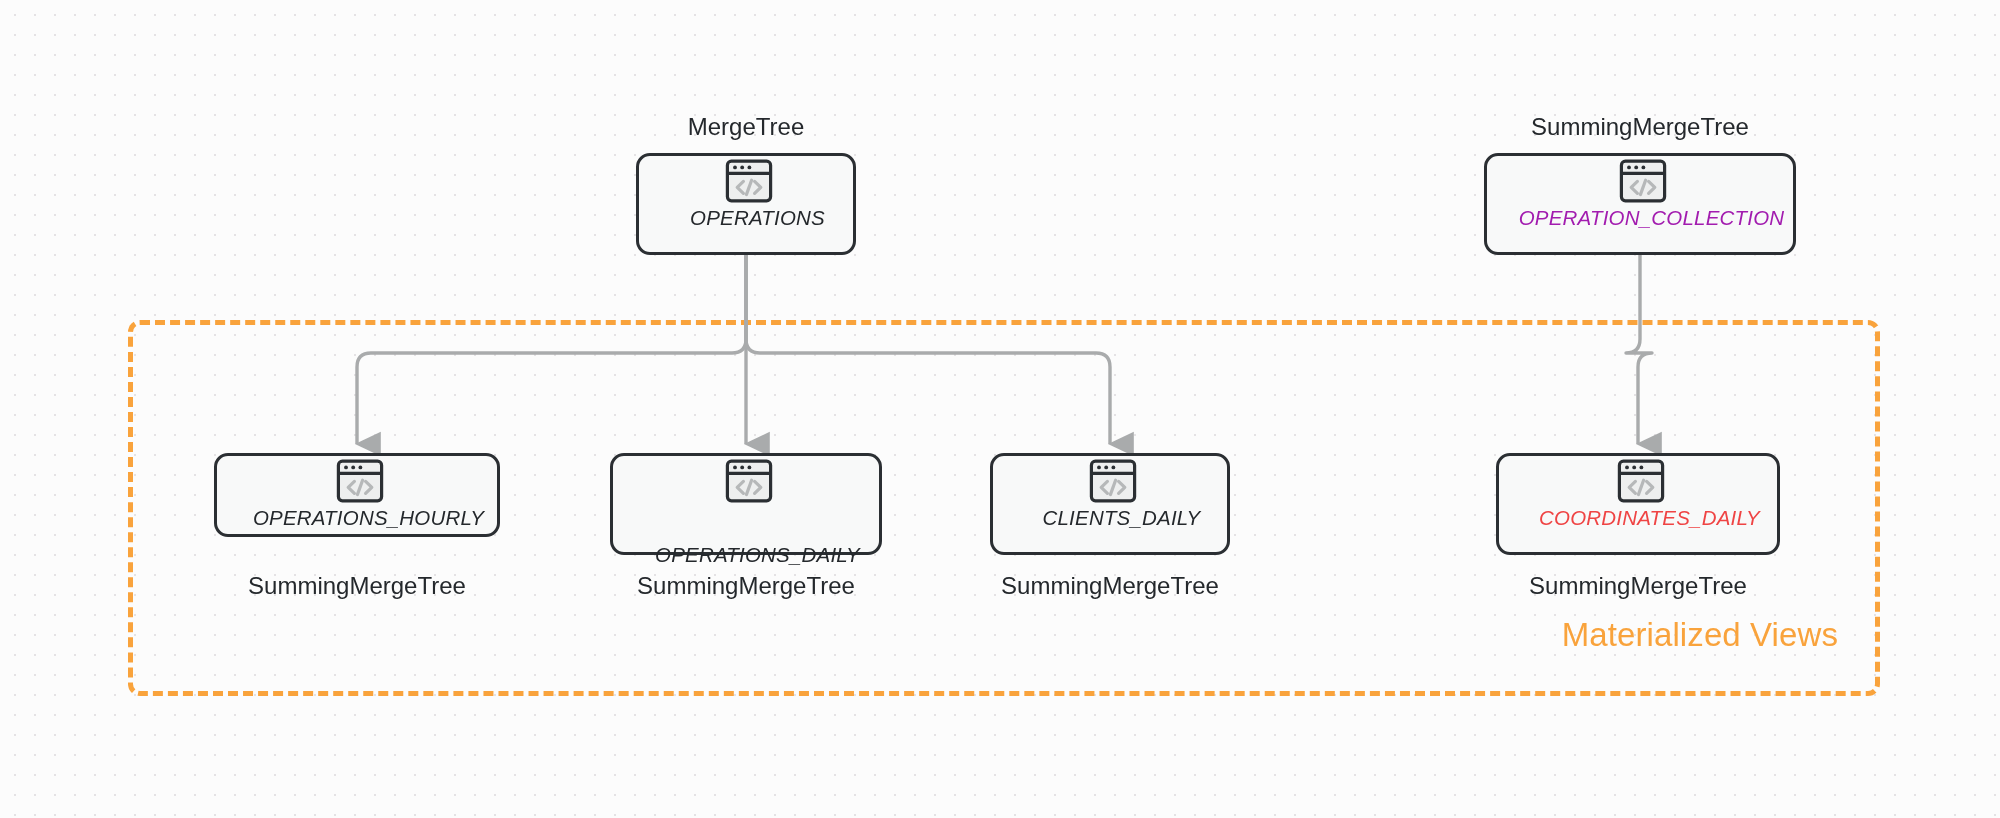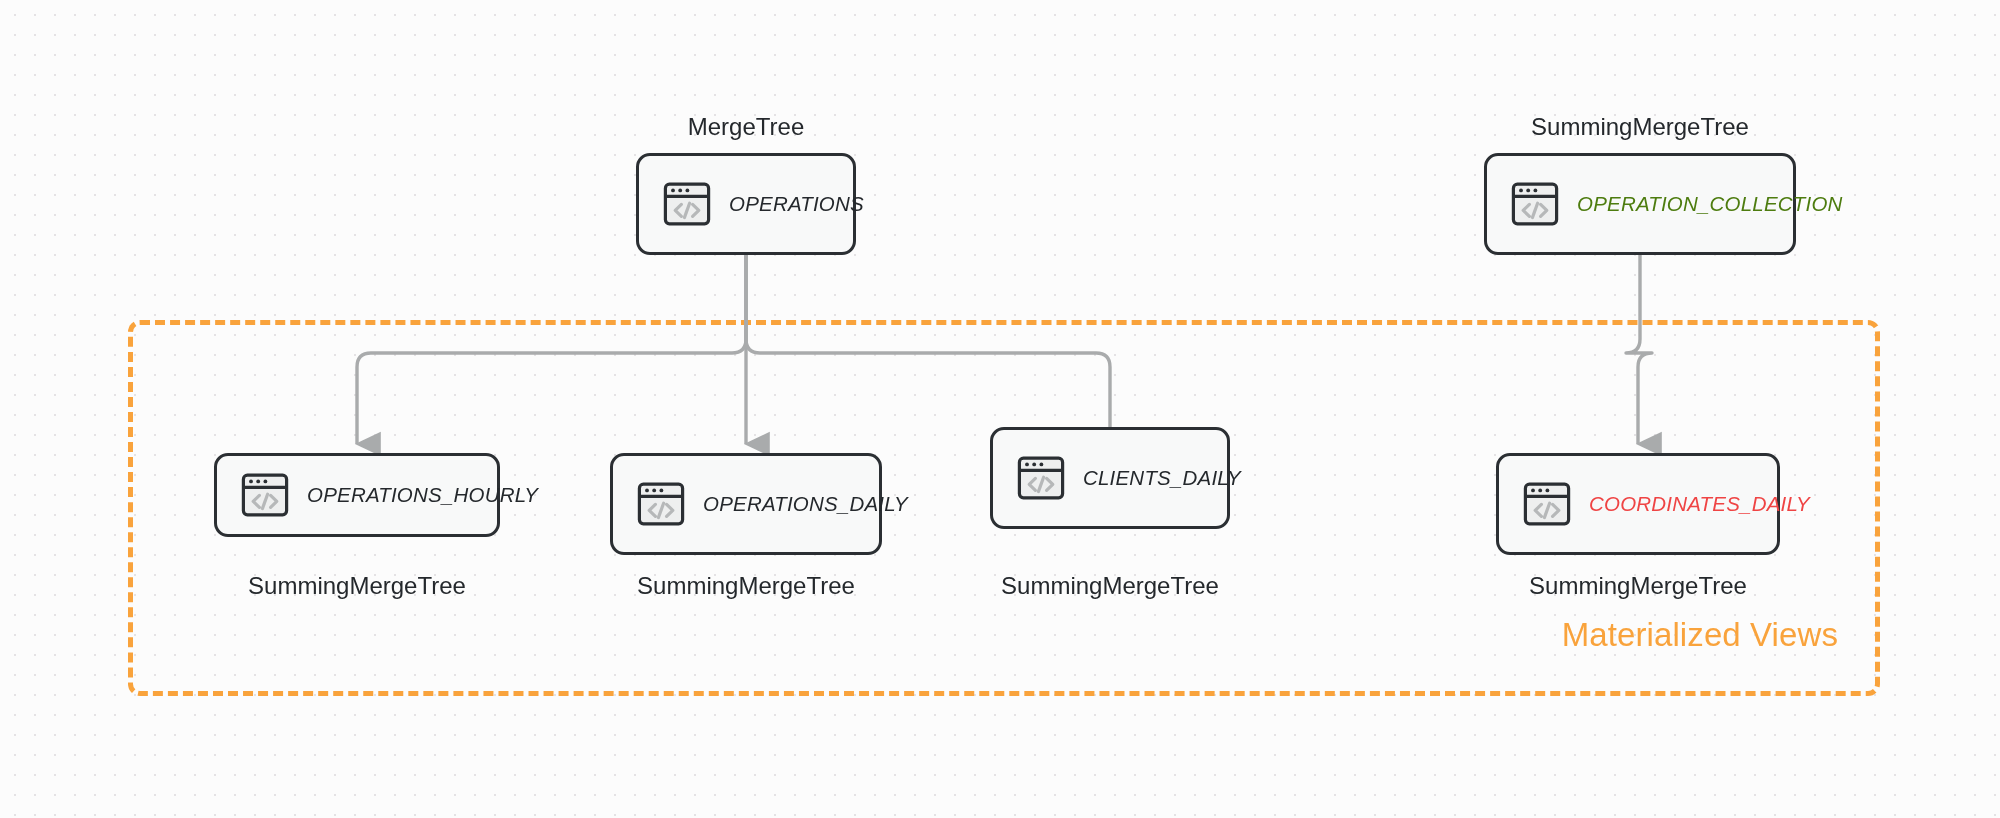--- a/index.html
+++ b/index.html
@@ -49,20 +49,21 @@
   
   .node {
     position: absolute;
     box-sizing: border-box;
     background: #f8f9f9;
     border: 3.5px solid #2b2f33;
     border-radius: 14px;
     display: flex;
     align-items: center;
     padding-left: 23px;
+    flex-direction: column;
   }
   .node-icon {
     flex: 0 0 auto;
     width: 50px;
     height: 50px;
     margin-right: 17px;
   }
   .node-label {
     font-size: 20.5px;
     font-style: italic;
@@ -122,52 +123,52 @@
         <span class="node-icon"><svg viewBox="0 0 50 50" width="50" height="50">
             <rect x="3.4" y="5.2" width="43.2" height="39.6" rx="4" ry="4" fill="#eeefef" stroke="#2b2f33" stroke-width="3.2"></rect>
             <line x1="3.4" y1="17.4" x2="46.6" y2="17.4" stroke="#2b2f33" stroke-width="3.2"></line>
             <circle cx="11" cy="11.4" r="1.9" fill="#2b2f33"></circle>
             <circle cx="18.2" cy="11.4" r="1.9" fill="#2b2f33"></circle>
             <circle cx="25.4" cy="11.4" r="1.9" fill="#2b2f33"></circle>
             <path d="M 19.4 25.4 L 13.2 31.4 L 19.4 37.4" fill="none" stroke="#b6b8b9" stroke-width="3.2" stroke-linecap="round" stroke-linejoin="round"></path>
             <path d="M 30.6 25.4 L 36.8 31.4 L 30.6 37.4" fill="none" stroke="#b6b8b9" stroke-width="3.2" stroke-linecap="round" stroke-linejoin="round"></path>
             <line x1="27.6" y1="24.2" x2="22.4" y2="38.6" stroke="#b6b8b9" stroke-width="3.2" stroke-linecap="round"></line>
           </svg></span>
-        <span class="node-label" style="color: #4d7c0f; text-align: center;">OPERATION_COLLECTION</span>
+        <span class="node-label" style="color: #a21caf; text-align: center;">OPERATION_COLLECTION</span>
       </div>
       <div class="engine-caption" style="left: 1640px; top: 113px;">SummingMergeTree</div>
       <div class="node" style="left: 214px; top: 453px; width: 286px; height: 84px; border-color: rgb(43, 47, 51); background: rgb(248, 249, 249);">
         <span class="node-icon"><svg viewBox="0 0 50 50" width="50" height="50">
             <rect x="3.4" y="5.2" width="43.2" height="39.6" rx="4" ry="4" fill="#eeefef" stroke="#2b2f33" stroke-width="3.2"></rect>
             <line x1="3.4" y1="17.4" x2="46.6" y2="17.4" stroke="#2b2f33" stroke-width="3.2"></line>
             <circle cx="11" cy="11.4" r="1.9" fill="#2b2f33"></circle>
             <circle cx="18.2" cy="11.4" r="1.9" fill="#2b2f33"></circle>
             <circle cx="25.4" cy="11.4" r="1.9" fill="#2b2f33"></circle>
             <path d="M 19.4 25.4 L 13.2 31.4 L 19.4 37.4" fill="none" stroke="#b6b8b9" stroke-width="3.2" stroke-linecap="round" stroke-linejoin="round"></path>
             <path d="M 30.6 25.4 L 36.8 31.4 L 30.6 37.4" fill="none" stroke="#b6b8b9" stroke-width="3.2" stroke-linecap="round" stroke-linejoin="round"></path>
             <line x1="27.6" y1="24.2" x2="22.4" y2="38.6" stroke="#b6b8b9" stroke-width="3.2" stroke-linecap="round"></line>
           </svg></span>
         <span class="node-label" style="color: rgb(36, 40, 44);">OPERATIONS_HOURLY</span>
       </div>
       <div class="engine-caption" style="left: 357px; top: 572px;">SummingMergeTree</div>
-      <div class="node" style="left: 610px; top: 453px; width: 272px; height: 102px; border-color: rgb(43, 47, 51); background: rgb(248, 249, 249);">
+      <div class="node" style="left: 610px; top: 453px; width: 272px; height: 102px; border-color: rgb(43, 47, 51); background: rgb(248, 249, 249); gap: 37px;">
         <span class="node-icon"><svg viewBox="0 0 50 50" width="50" height="50">
             <rect x="3.4" y="5.2" width="43.2" height="39.6" rx="4" ry="4" fill="#eeefef" stroke="#2b2f33" stroke-width="3.2"></rect>
             <line x1="3.4" y1="17.4" x2="46.6" y2="17.4" stroke="#2b2f33" stroke-width="3.2"></line>
             <circle cx="11" cy="11.4" r="1.9" fill="#2b2f33"></circle>
             <circle cx="18.2" cy="11.4" r="1.9" fill="#2b2f33"></circle>
             <circle cx="25.4" cy="11.4" r="1.9" fill="#2b2f33"></circle>
             <path d="M 19.4 25.4 L 13.2 31.4 L 19.4 37.4" fill="none" stroke="#b6b8b9" stroke-width="3.2" stroke-linecap="round" stroke-linejoin="round"></path>
             <path d="M 30.6 25.4 L 36.8 31.4 L 30.6 37.4" fill="none" stroke="#b6b8b9" stroke-width="3.2" stroke-linecap="round" stroke-linejoin="round"></path>
             <line x1="27.6" y1="24.2" x2="22.4" y2="38.6" stroke="#b6b8b9" stroke-width="3.2" stroke-linecap="round"></line>
           </svg></span>
         <span class="node-label" style="color: rgb(36, 40, 44);">OPERATIONS_DAILY</span>
       </div>
       <div class="engine-caption" style="left: 746px; top: 572px;">SummingMergeTree</div>
-      <div class="node" style="left: 990px; top: 427px; width: 240px; height: 102px; border-color: rgb(43, 47, 51); background: rgb(248, 249, 249);">
+      <div class="node" style="left: 990px; top: 453px; width: 240px; height: 102px; border-color: rgb(43, 47, 51); background: rgb(248, 249, 249);">
         <span class="node-icon"><svg viewBox="0 0 50 50" width="50" height="50">
             <rect x="3.4" y="5.2" width="43.2" height="39.6" rx="4" ry="4" fill="#eeefef" stroke="#2b2f33" stroke-width="3.2"></rect>
             <line x1="3.4" y1="17.4" x2="46.6" y2="17.4" stroke="#2b2f33" stroke-width="3.2"></line>
             <circle cx="11" cy="11.4" r="1.9" fill="#2b2f33"></circle>
             <circle cx="18.2" cy="11.4" r="1.9" fill="#2b2f33"></circle>
             <circle cx="25.4" cy="11.4" r="1.9" fill="#2b2f33"></circle>
             <path d="M 19.4 25.4 L 13.2 31.4 L 19.4 37.4" fill="none" stroke="#b6b8b9" stroke-width="3.2" stroke-linecap="round" stroke-linejoin="round"></path>
             <path d="M 30.6 25.4 L 36.8 31.4 L 30.6 37.4" fill="none" stroke="#b6b8b9" stroke-width="3.2" stroke-linecap="round" stroke-linejoin="round"></path>
             <line x1="27.6" y1="24.2" x2="22.4" y2="38.6" stroke="#b6b8b9" stroke-width="3.2" stroke-linecap="round"></line>
           </svg></span>

